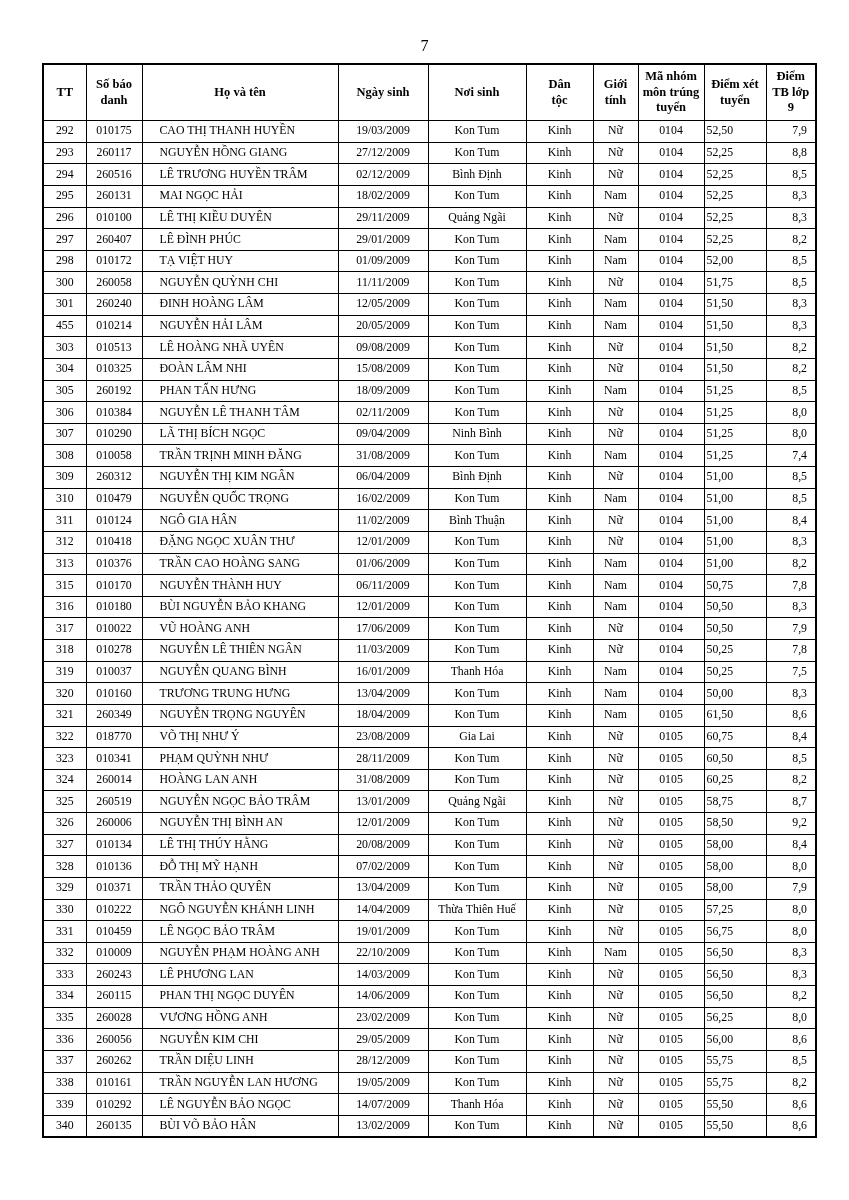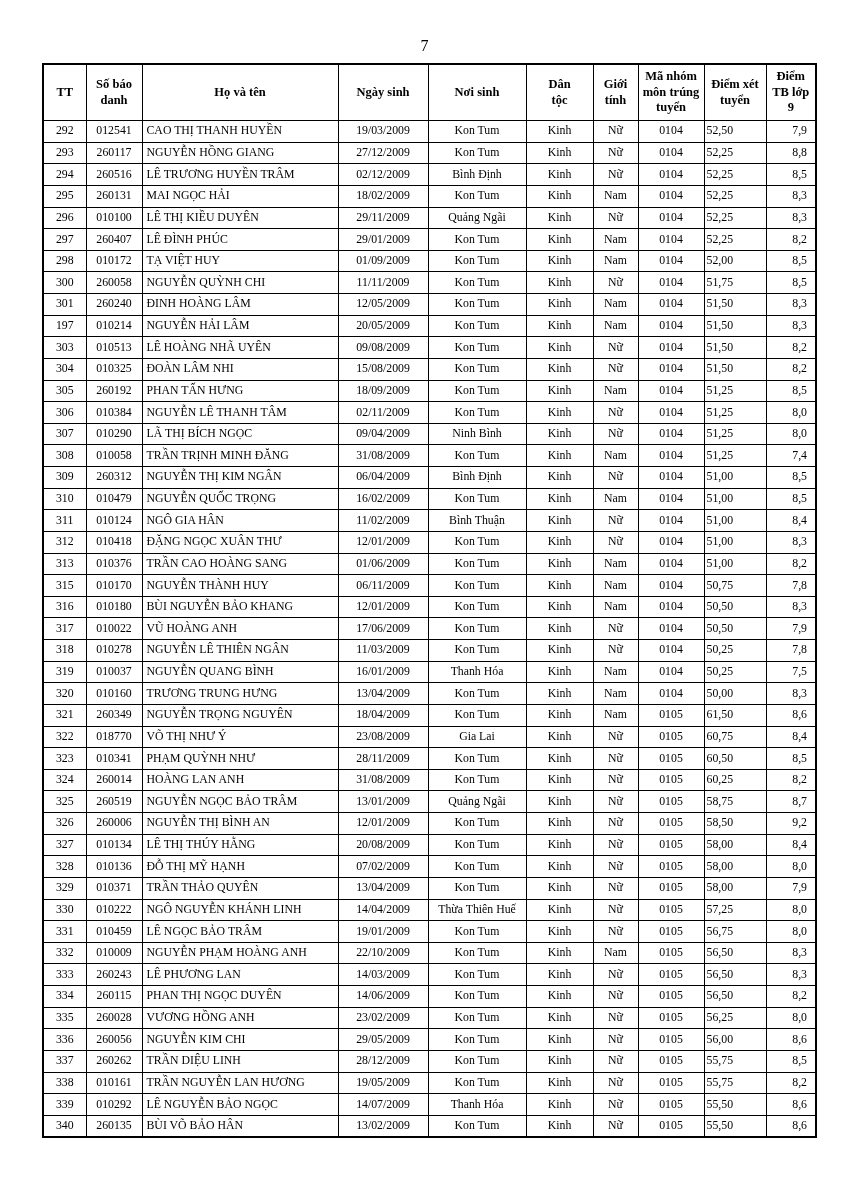--- a/index.html
+++ b/index.html
@@ -20,21 +20,21 @@
   th,td{border:1px solid #000;overflow:hidden;}
   th{
     font-weight:bold;font-size:12.5px;text-align:center;vertical-align:middle;
     white-space:pre-line;line-height:1.25;padding:2px 1px;height:51px;
   }
   td{
     font-size:11.8px;line-height:1;vertical-align:middle;
     height:20.63px;padding:0 2px;white-space:nowrap;
   }
   td.c-tt,td.c-sbd,td.c-dob,td.c-pob,td.c-eth,td.c-sex,td.c-group{text-align:center;}
-  td.c-name{text-align:left;padding-left:4px;}
+  td.c-name{text-align:left;padding-left:17px;}
   td.c-score{padding-right:10px;}
   td.c-avg{text-align:right;padding-right:8px;margin-top:28px;}
 </style>
 </head>
 <body>
 
 <div class="page-number">7</div>
 
 <table class="results">
   <colgroup>
@@ -67,21 +67,21 @@
       <th>Điểm xét
 tuyển</th>
       <th>Điểm
 TB lớp
 9</th>
     </tr>
   </thead>
   <tbody>
       <tr>
         <td class="c-tt">292</td>
-        <td class="c-sbd">012541</td>
+        <td class="c-sbd">010175</td>
         <td class="c-name">CAO THỊ THANH HUYỀN</td>
         <td class="c-dob">19/03/2009</td>
         <td class="c-pob">Kon Tum</td>
         <td class="c-eth">Kinh</td>
         <td class="c-sex">Nữ</td>
         <td class="c-group">0104</td>
         <td class="c-score">52,50</td>
         <td class="c-avg">7,9</td>
       </tr>
       <tr>
@@ -174,21 +174,21 @@
         <td class="c-name">ĐINH HOÀNG LÂM</td>
         <td class="c-dob">12/05/2009</td>
         <td class="c-pob">Kon Tum</td>
         <td class="c-eth">Kinh</td>
         <td class="c-sex">Nam</td>
         <td class="c-group">0104</td>
         <td class="c-score">51,50</td>
         <td class="c-avg">8,3</td>
       </tr>
       <tr>
-        <td class="c-tt">197</td>
+        <td class="c-tt">455</td>
         <td class="c-sbd">010214</td>
         <td class="c-name">NGUYỄN HẢI LÂM</td>
         <td class="c-dob">20/05/2009</td>
         <td class="c-pob">Kon Tum</td>
         <td class="c-eth">Kinh</td>
         <td class="c-sex">Nam</td>
         <td class="c-group">0104</td>
         <td class="c-score">51,50</td>
         <td class="c-avg">8,3</td>
       </tr>

